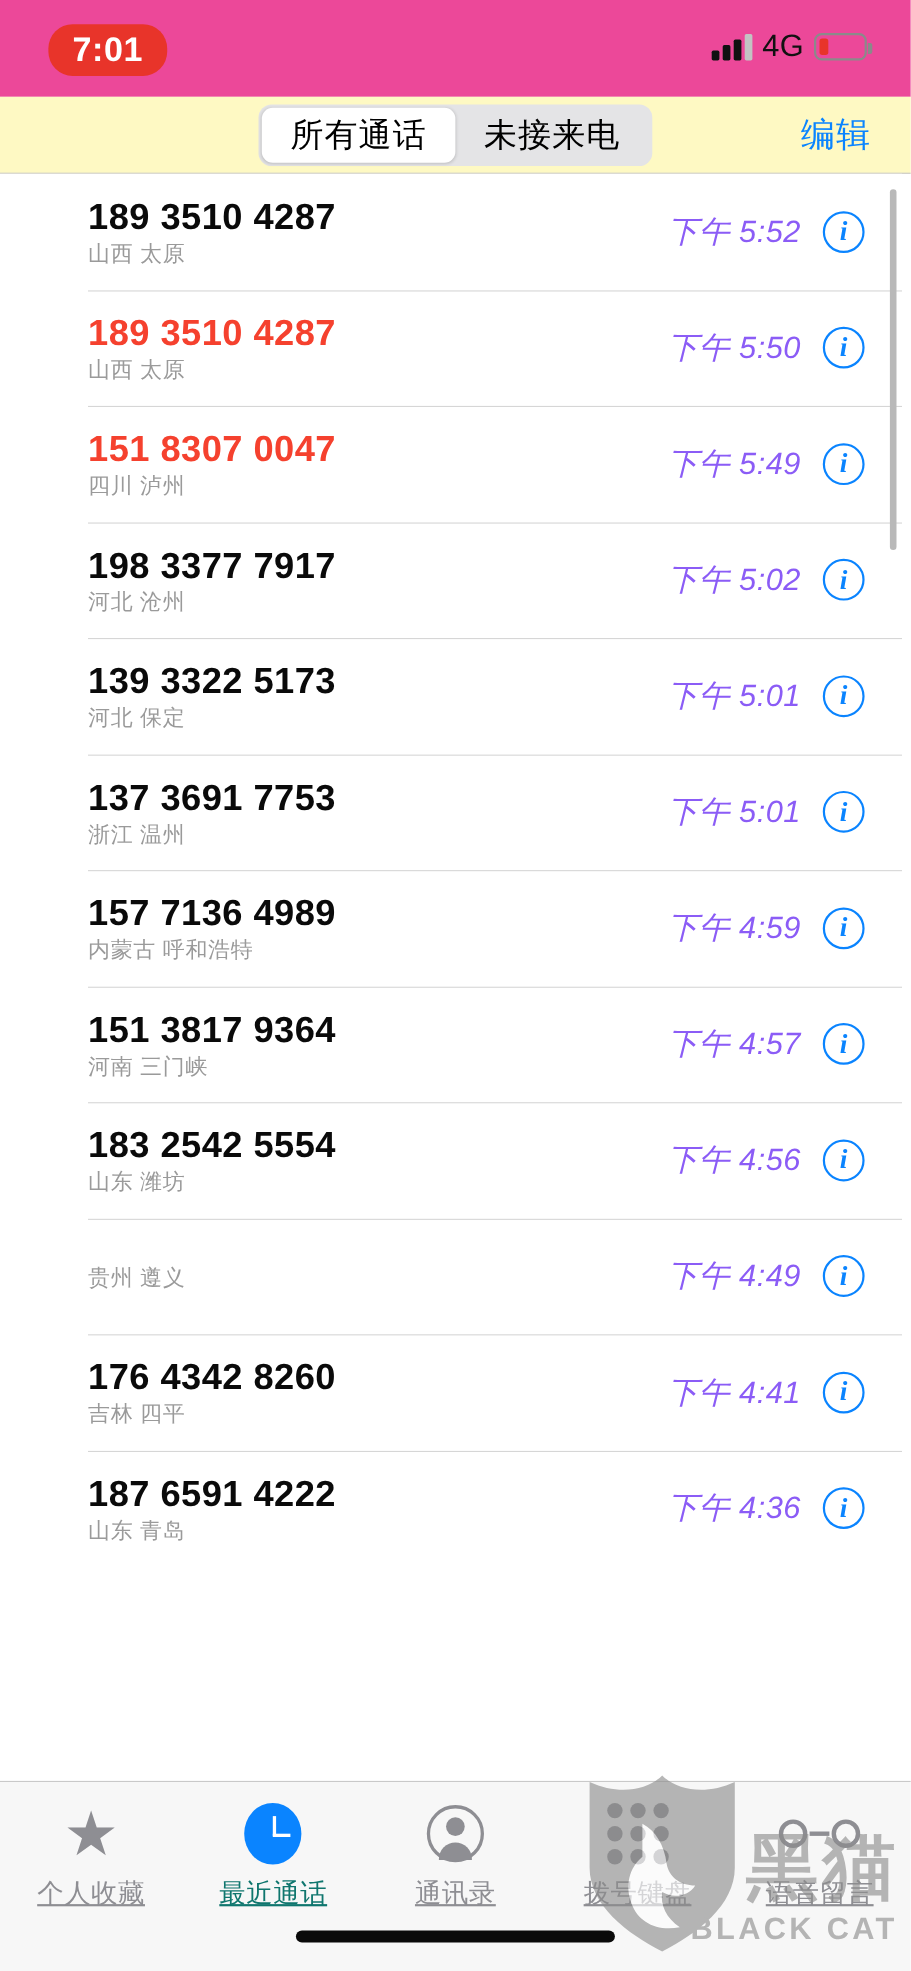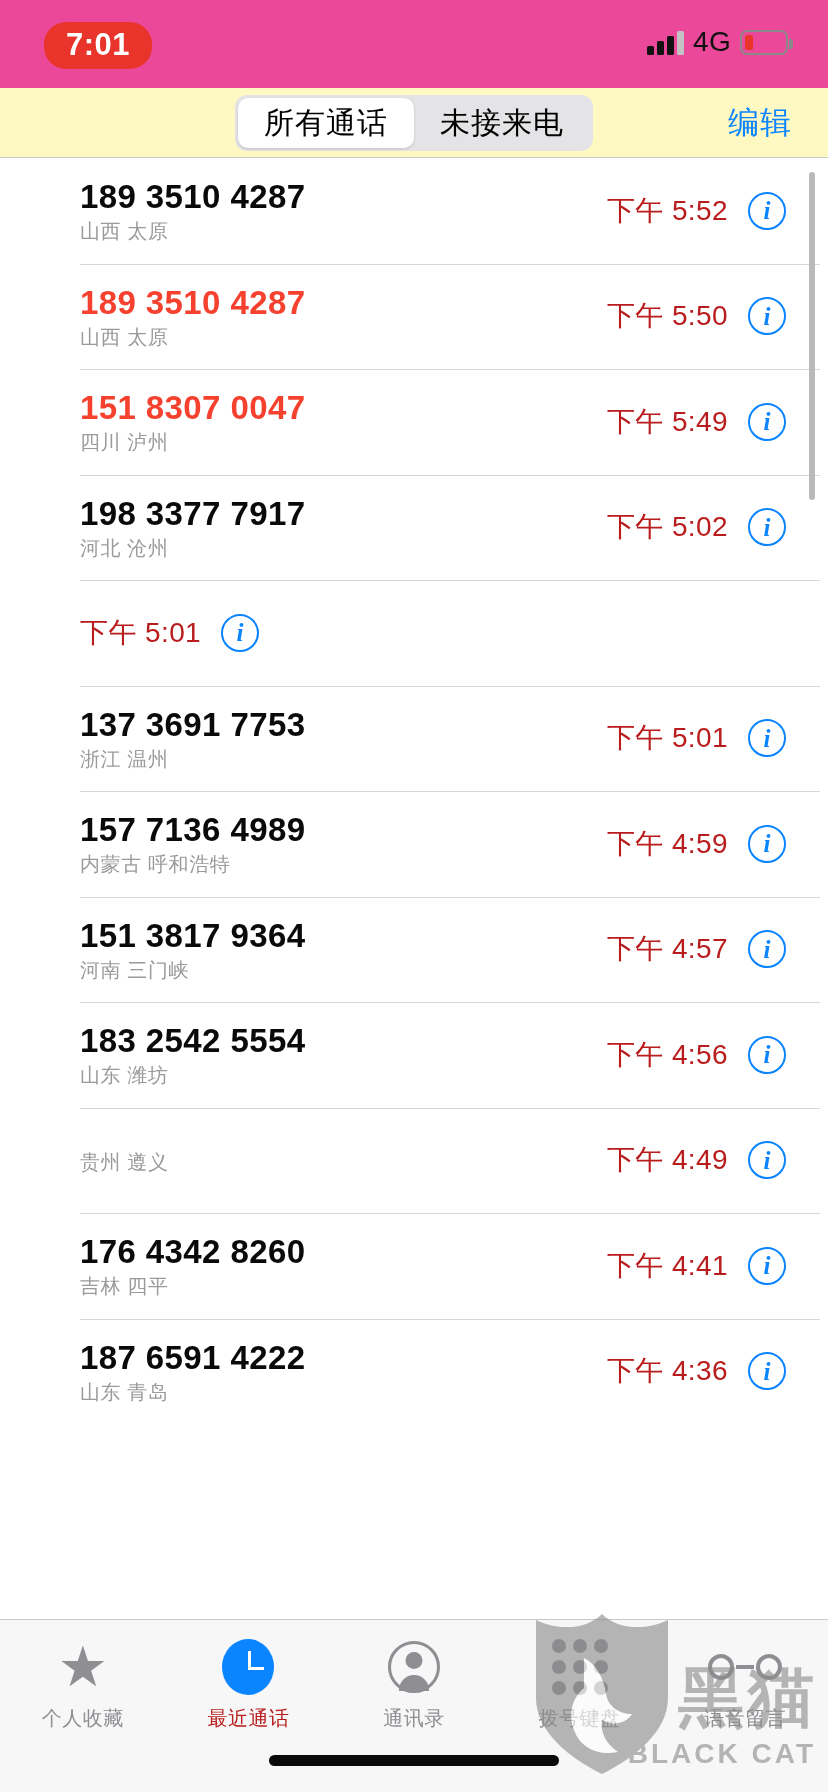--- a/index.html
+++ b/index.html
@@ -94,21 +94,21 @@
   .number {
     font-size:33px; font-weight:700; color:#0a0a0a;
     letter-spacing:.4px; line-height:1.12;
   }
   .number.missed { color:#f5412e; }
   .locale {
     font-size:20px; color:#9a9a9a; letter-spacing:.6px;
     margin-top:4px; line-height:1.12;
   }
   .row-right { display:flex; align-items:center; gap:20px; }
-  .calltime { font-size:28px; color:#b91c1c; letter-spacing:.4px; }
+  .calltime { font-size:28px; color:#8b5cf6; letter-spacing:.4px;font-style:italic; }
   .info-icon {
     width:38px; height:38px; border-radius:50%;
     border:2.5px solid #0a84ff; color:#0a84ff;
     display:flex; align-items:center; justify-content:center;
     font-size:25px; font-style:italic; font-family:"Liberation Serif",serif;
     font-weight:600; line-height:1;
   }
   .scroll-indicator {
     position:absolute; right:5px; top:14px;
     width:6px; height:328px; background:#b9b9b9; border-radius:3px;
@@ -119,22 +119,22 @@
     position:absolute; bottom:0; left:0; width:828px; height:173px;
     background:#f7f7f7;
     border-top:1px solid #c9c9c9;
     display:flex; align-items:flex-start; padding-top:18px;
   }
   .tab {
     flex:1; display:flex; flex-direction:column;
     align-items:center; gap:9px;
   }
   .tab .glyph { height:58px; display:flex; align-items:center; justify-content:center; }
-  .tab .label { font-size:20px; color:#8e8e93; letter-spacing:.5px; }
-  .tab.active .label { color:#b91c1c; }
+  .tab .label { font-size:24px; color:#8e8e93; letter-spacing:.5px;text-decoration:underline; }
+  .tab.active .label { color:#0f766e; }
 
   .star { font-size:56px; color:#8e8e93; line-height:1; }
   .clock-badge {
     width:52px; height:56px; border-radius:50%;
     background:#0a84ff; position:relative;
   }
   .clock-badge::before{
     content:""; position:absolute; left:50%; top:12px;
     width:3px; height:18px; background:#fff;
   }
@@ -251,20 +251,24 @@
           <div class="row-main">
             <div class="number">198 3377 7917</div>
             <div class="locale">河北 沧州</div>
           </div>
           <div class="row-right">
             <div class="calltime">下午 5:02</div>
             <div class="info-icon">i</div>
           </div>
         </div>
         <div class="row">
+          <div class="row-main">
+            <div class="number">139 3322 5173</div>
+            <div class="locale">河北 保定</div>
+          </div>
           <div class="row-right">
             <div class="calltime">下午 5:01</div>
             <div class="info-icon">i</div>
           </div>
         </div>
         <div class="row">
           <div class="row-main">
             <div class="number">137 3691 7753</div>
             <div class="locale">浙江 温州</div>
           </div>

